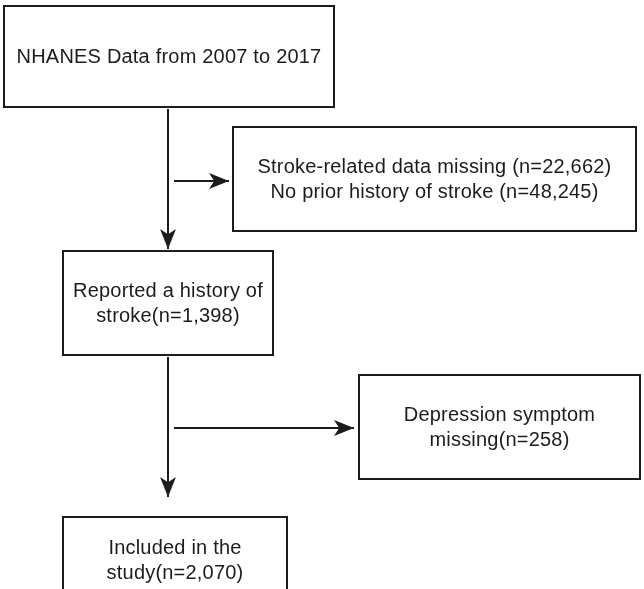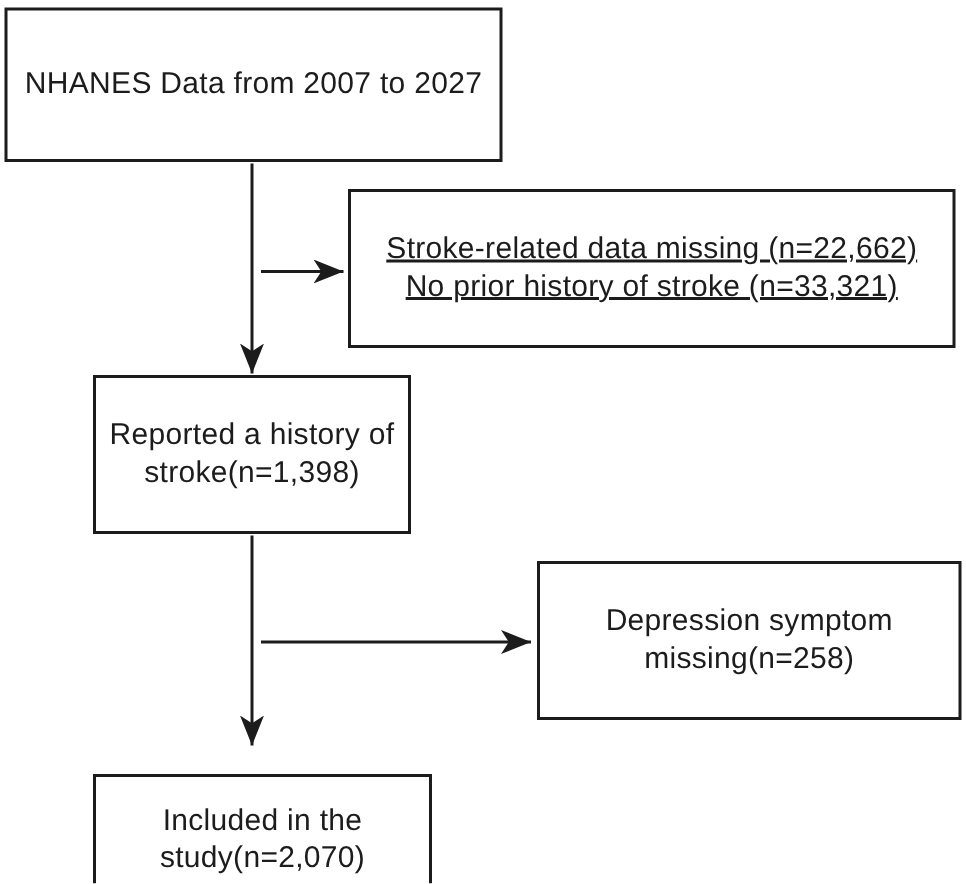--- a/index.html
+++ b/index.html
@@ -40,21 +40,21 @@
     justify-content: center;
     text-align: center;
   }
   .box .line {
     font-size: 20px;
     line-height: 25px;
     white-space: nowrap;
     letter-spacing: 0.2px;
   }
   .box-nhanes   { left: 3px;   top: 5px;   width: 332px; height: 103px; }
-  .box-strokeex { left: 232px; top: 126px; width: 405px; height: 106px; text-decoration: underline; }
+  .box-strokeex { left: 232px; top: 126px; width: 405px; height: 106px; }
   .box-history  { left: 62px;  top: 250px; width: 212px; height: 106px; }
   .box-depmiss  { left: 358px; top: 374px; width: 283px; height: 106px; }
   .box-included { left: 62px;  top: 516px; width: 226px; height: 87px;  }
 </style>
 </head>
 <body>
 
 <div class="canvas" style="--line-color: #1c1c1c; --text-color: #1c1c1c; --bg-color: #ffffff;">
 
   <svg class="arrows" width="644" height="589" viewBox="0 0 644 589" xmlns="http://www.w3.org/2000/svg">
@@ -63,26 +63,26 @@
         <path d="M0,0 L10,4 L0,8 L2.6,4 Z" fill="currentColor"></path>
       </marker>
     </defs>
     <line x1="168" y1="109" x2="168" y2="249" marker-end="url(#arrowhead)"></line>
     <line x1="174" y1="181" x2="229" y2="181" marker-end="url(#arrowhead)"></line>
     <line x1="168" y1="357" x2="168" y2="497" marker-end="url(#arrowhead)"></line>
     <line x1="174" y1="428" x2="354" y2="428" marker-end="url(#arrowhead)"></line>
   </svg>
 
   <div class="box box-nhanes">
-    <div class="line">NHANES Data from 2007 to 2027</div>
+    <div class="line">NHANES Data from 2007 to 2017</div>
   </div>
 
   <div class="box box-strokeex">
     <div class="line">Stroke-related data missing (n=22,662)</div>
-    <div class="line">No prior history of stroke (n=33,321)</div>
+    <div class="line">No prior history of stroke (n=48,245)</div>
   </div>
 
   <div class="box box-history">
     <div class="line">Reported a history of</div>
     <div class="line">stroke(n=1,398)</div>
   </div>
 
   <div class="box box-depmiss">
     <div class="line">Depression symptom</div>
     <div class="line">missing(n=258)</div>

